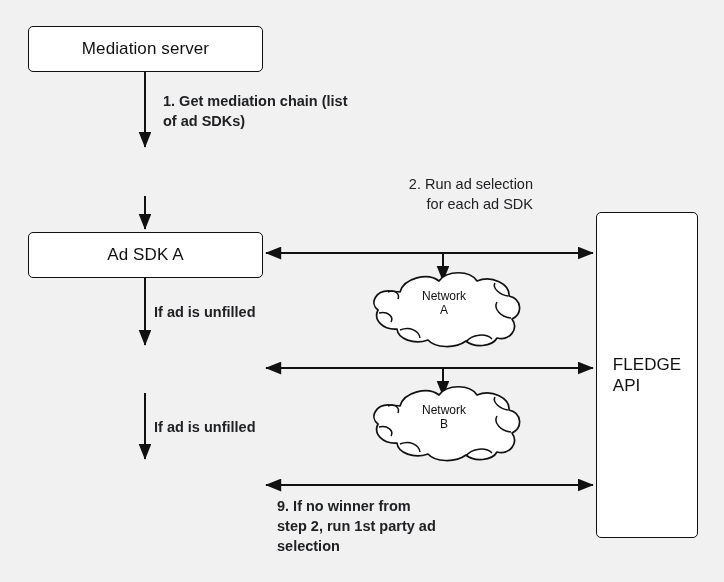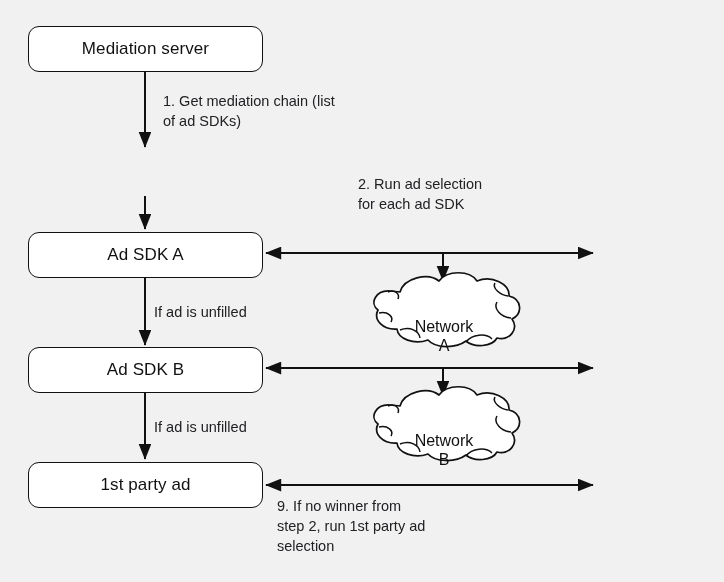--- a/index.html
+++ b/index.html
@@ -24,48 +24,47 @@
     left: 0;
     top: 0;
     width: 724px;
     height: 582px;
   }
   .node-box {
     position: absolute;
     box-sizing: border-box;
     background: #ffffff;
     border: 1.6px solid #111111;
-    border-radius: 11px;
+    border-radius: 5px;
     display: flex;
     align-items: center;
     justify-content: center;
     text-align: left;
     color: #111111;
     font-size: 17px;
     line-height: 1.25;
     letter-spacing: 0.1px;
   }
   .cloud-label {
     position: absolute;
     text-align: center;
     color: #111111;
-    font-size: 16px;
+    font-size: 12px;
     line-height: 1.2;
     pointer-events: none;
-    margin-top: 28px;
   }
   .annotation {
     position: absolute;
     color: #202124;
     font-size: 14.5px;
     line-height: 1.38;
     white-space: pre-line;
   }
-  .ann-center { text-align: left; }
-  .ann-left { text-align: left; }
+  .ann-center { text-align: right; }
+  .ann-left { text-align: left; font-weight: bold; }
 </style>
 </head>
 <body>
 
 <div id="diagram-root">
 
   <svg id="diagram-svg" viewBox="0 0 724 582">
     <defs>
       <marker id="arrow-end" markerWidth="9" markerHeight="9" refX="7.6" refY="3.2" orient="auto" markerUnits="strokeWidth">
         <path d="M0,0 L8,3.2 L0,6.4 z" fill="#111111"></path>
@@ -133,28 +132,26 @@
 
   <div class="node-box" style="left:28px; top:26px; width:235px; height:46px;">
     <span>Mediation server</span>
   </div>
 
 
   <div class="node-box" style="left:28px; top:232px; width:235px; height:46px;">
     <span>Ad SDK A</span>
   </div>
 
-  <div class="node-box" style="left:28px; top:347px; width:235px; height:46px;">
-    <span>Ad SDK B</span>
+
+
+  <div class="node-box" style="left:596px; top:212px; width:102px; height:326px; white-space:pre-line;">
+    <span>FLEDGE
+API</span>
   </div>
-
-  <div class="node-box" style="left:28px; top:462px; width:235px; height:46px;">
-    <span>1st party ad</span>
-  </div>
-
 
   <div class="cloud-label" style="left:374px; top:289px; width:140px; white-space:pre-line;">Network
 A</div>
 
   <div class="cloud-label" style="left:374px; top:403px; width:140px; white-space:pre-line;">Network
 B</div>
 
   <div class="annotation ann-left" style="left:163px; top:91px; width:215px;">1. Get mediation chain (list
 of ad SDKs)</div>
 

